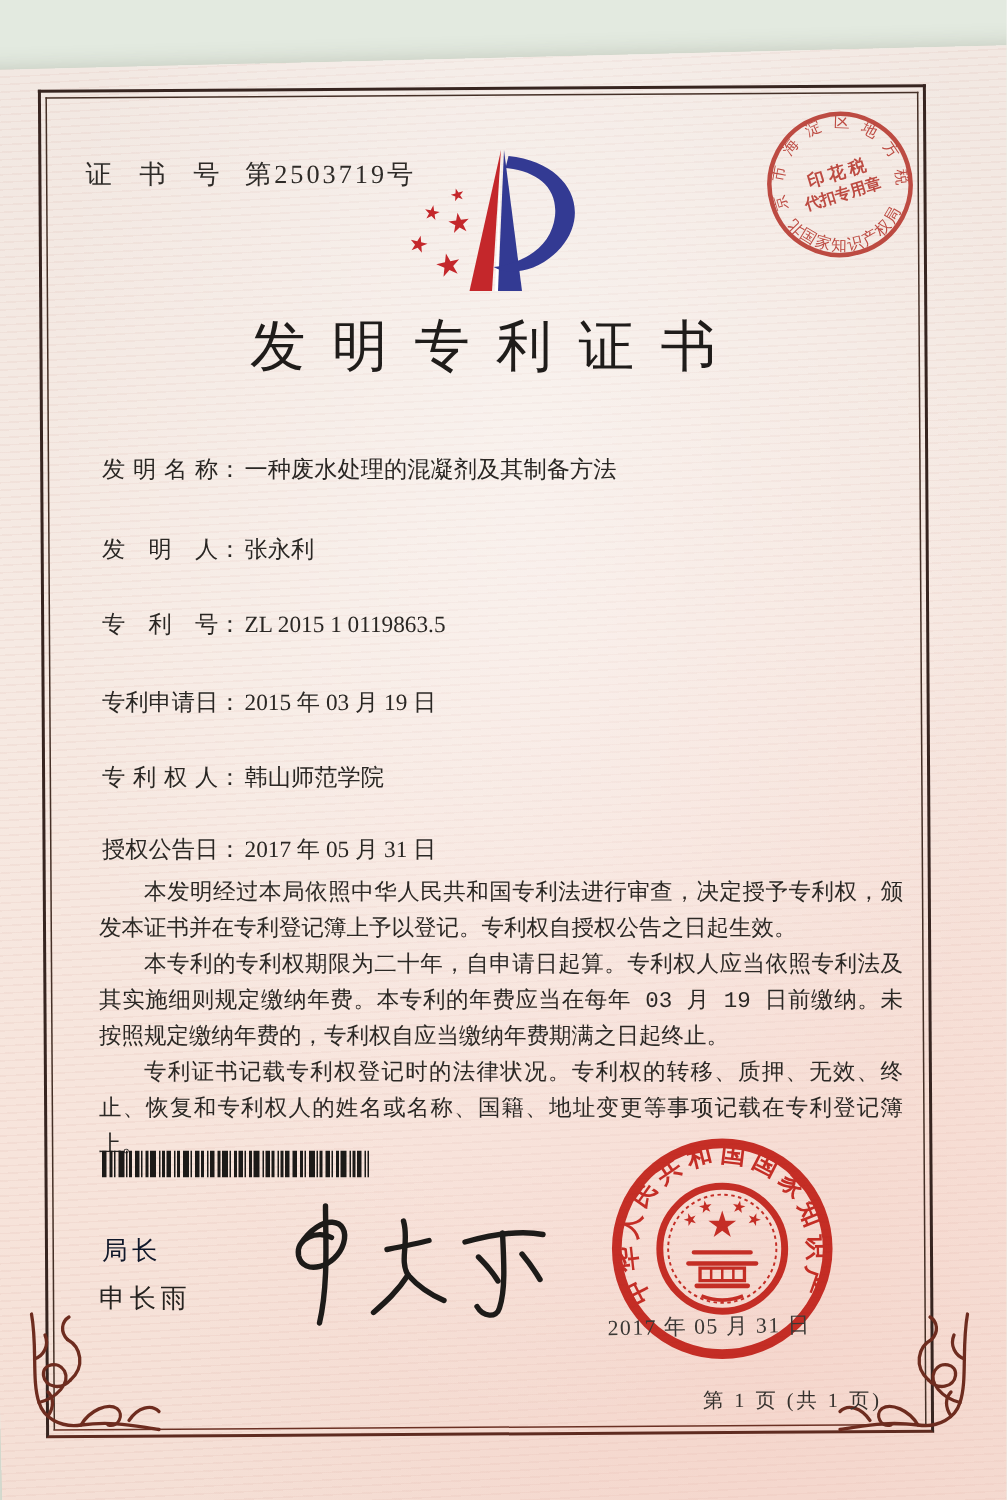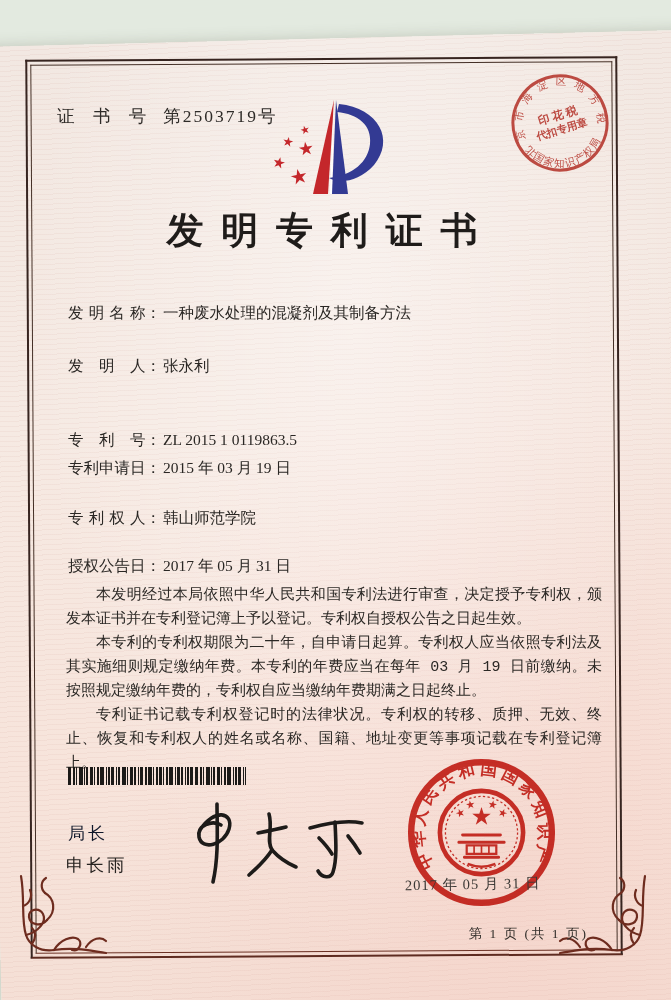--- a/index.html
+++ b/index.html
@@ -35,30 +35,30 @@
   
   .cert-no{
     position:absolute;left:57px;top:104px;font-size:17.5px;color:#2e2b28;
     letter-spacing:2px;
   }
   .cert-no .lbl{letter-spacing:7px;margin-right:10px;margin-top:20px;}
   .logo{position:absolute;left:255px;top:92px;width:160px;height:112px;}
   .tax-stamp{position:absolute;left:500px;top:63px;width:120px;height:120px;transform:rotate(-17deg);opacity:.88;}
   .title{
     position:absolute;left:28px;top:206px;width:588px;text-align:center;
-    font-size:37px;font-weight:bold;color:#1f1c1a;letter-spacing:.48em;text-indent:.48em;
+    font-size:37px;font-weight:normal;color:#1f1c1a;letter-spacing:.48em;text-indent:.48em;
   }
   
   .field{position:absolute;left:68px;font-size:15.5px;color:#2a2724;white-space:nowrap;}
   .field .flabel{
     display:inline-block;width:5em;text-align:justify;text-align-last:justify;
     -moz-text-align-last:justify;text-justify:inter-character;vertical-align:bottom;
   }
   .field .colon{margin-right:2px;}
-  .f0{top:303px}.f1{top:356px}.f2{top:430px}.f3{top:458px}.f4{top:508px}.f5{top:556px}
+  .f0{top:303px}.f1{top:356px}.f2{top:406px}.f3{top:458px}.f4{top:508px}.f5{top:556px}
   
   .bodytext{
     position:absolute;left:66px;top:584px;width:536px;
     font-size:15px;line-height:24px;color:#2b2825;text-align:justify;text-justify:inter-ideograph;font-family:Liberation Mono, monospace;
   }
   .bodytext p{margin:0;text-indent:2em;}
   
   .barcode{position:absolute;left:68px;top:767px;width:178px;height:18px;}
   .director-label{position:absolute;left:68px;top:822px;font-size:17px;color:#0f172a;letter-spacing:3px;}
   .director-name{position:absolute;left:66px;top:853px;font-size:17.5px;color:#262320;letter-spacing:3px;}

